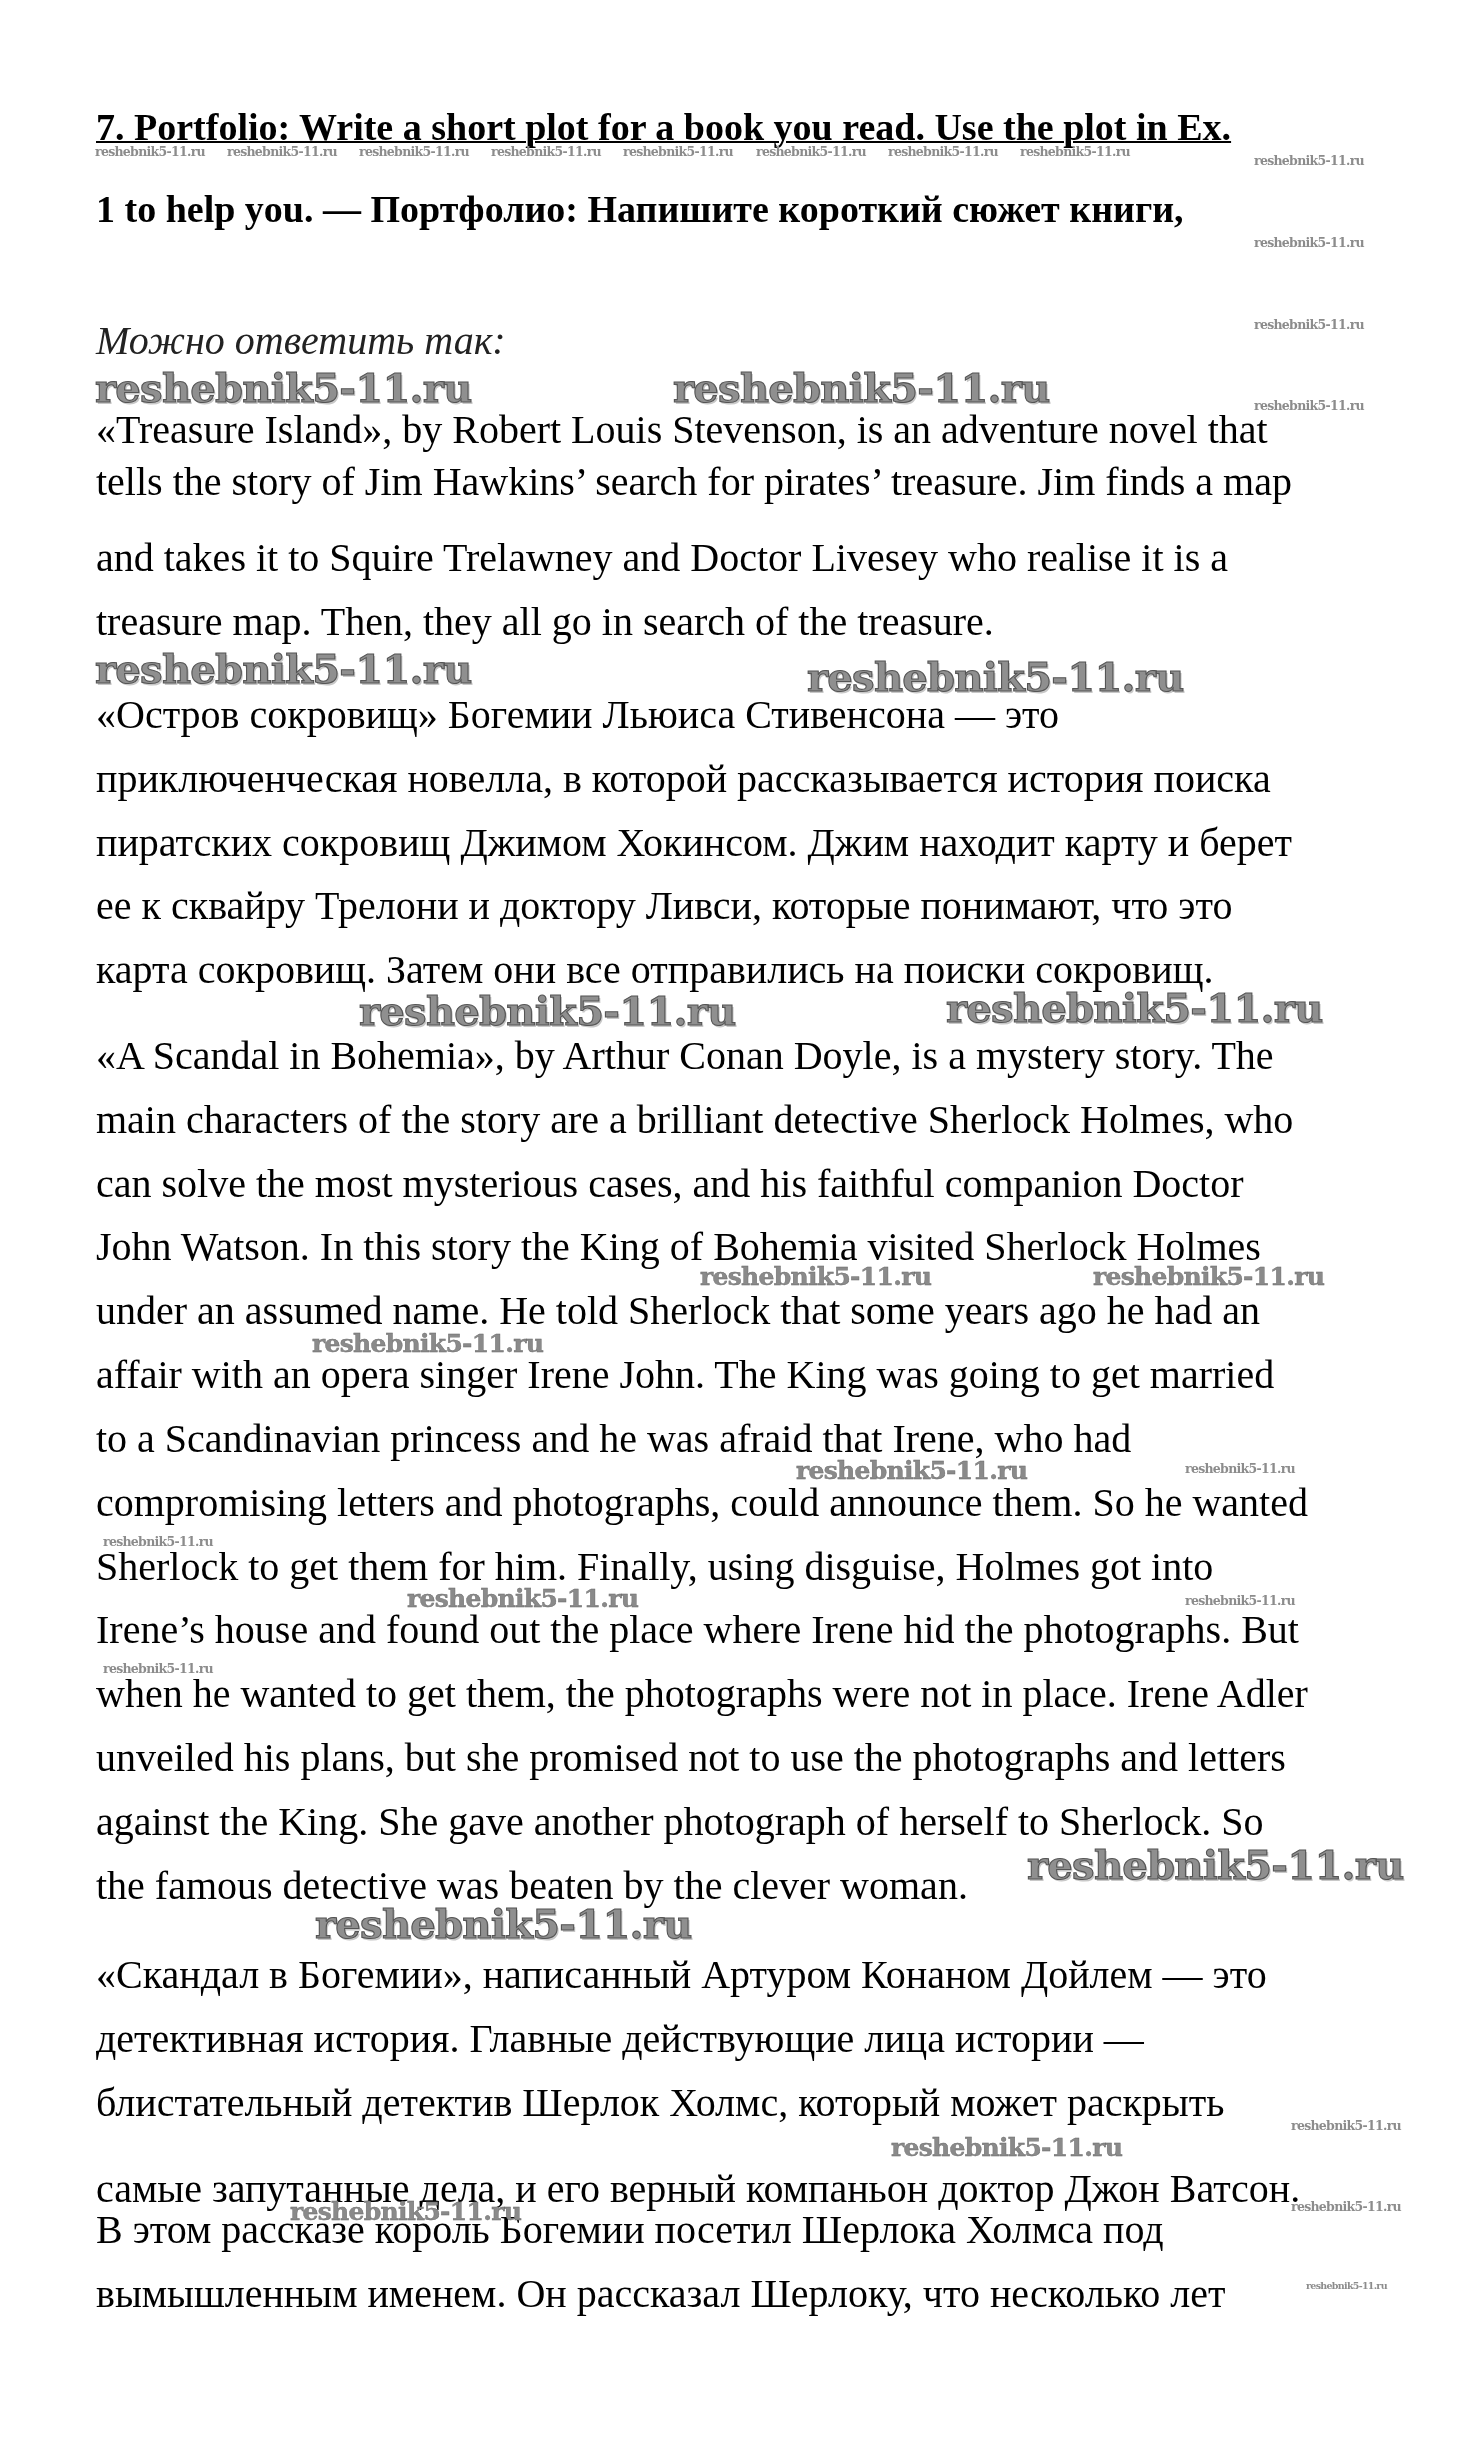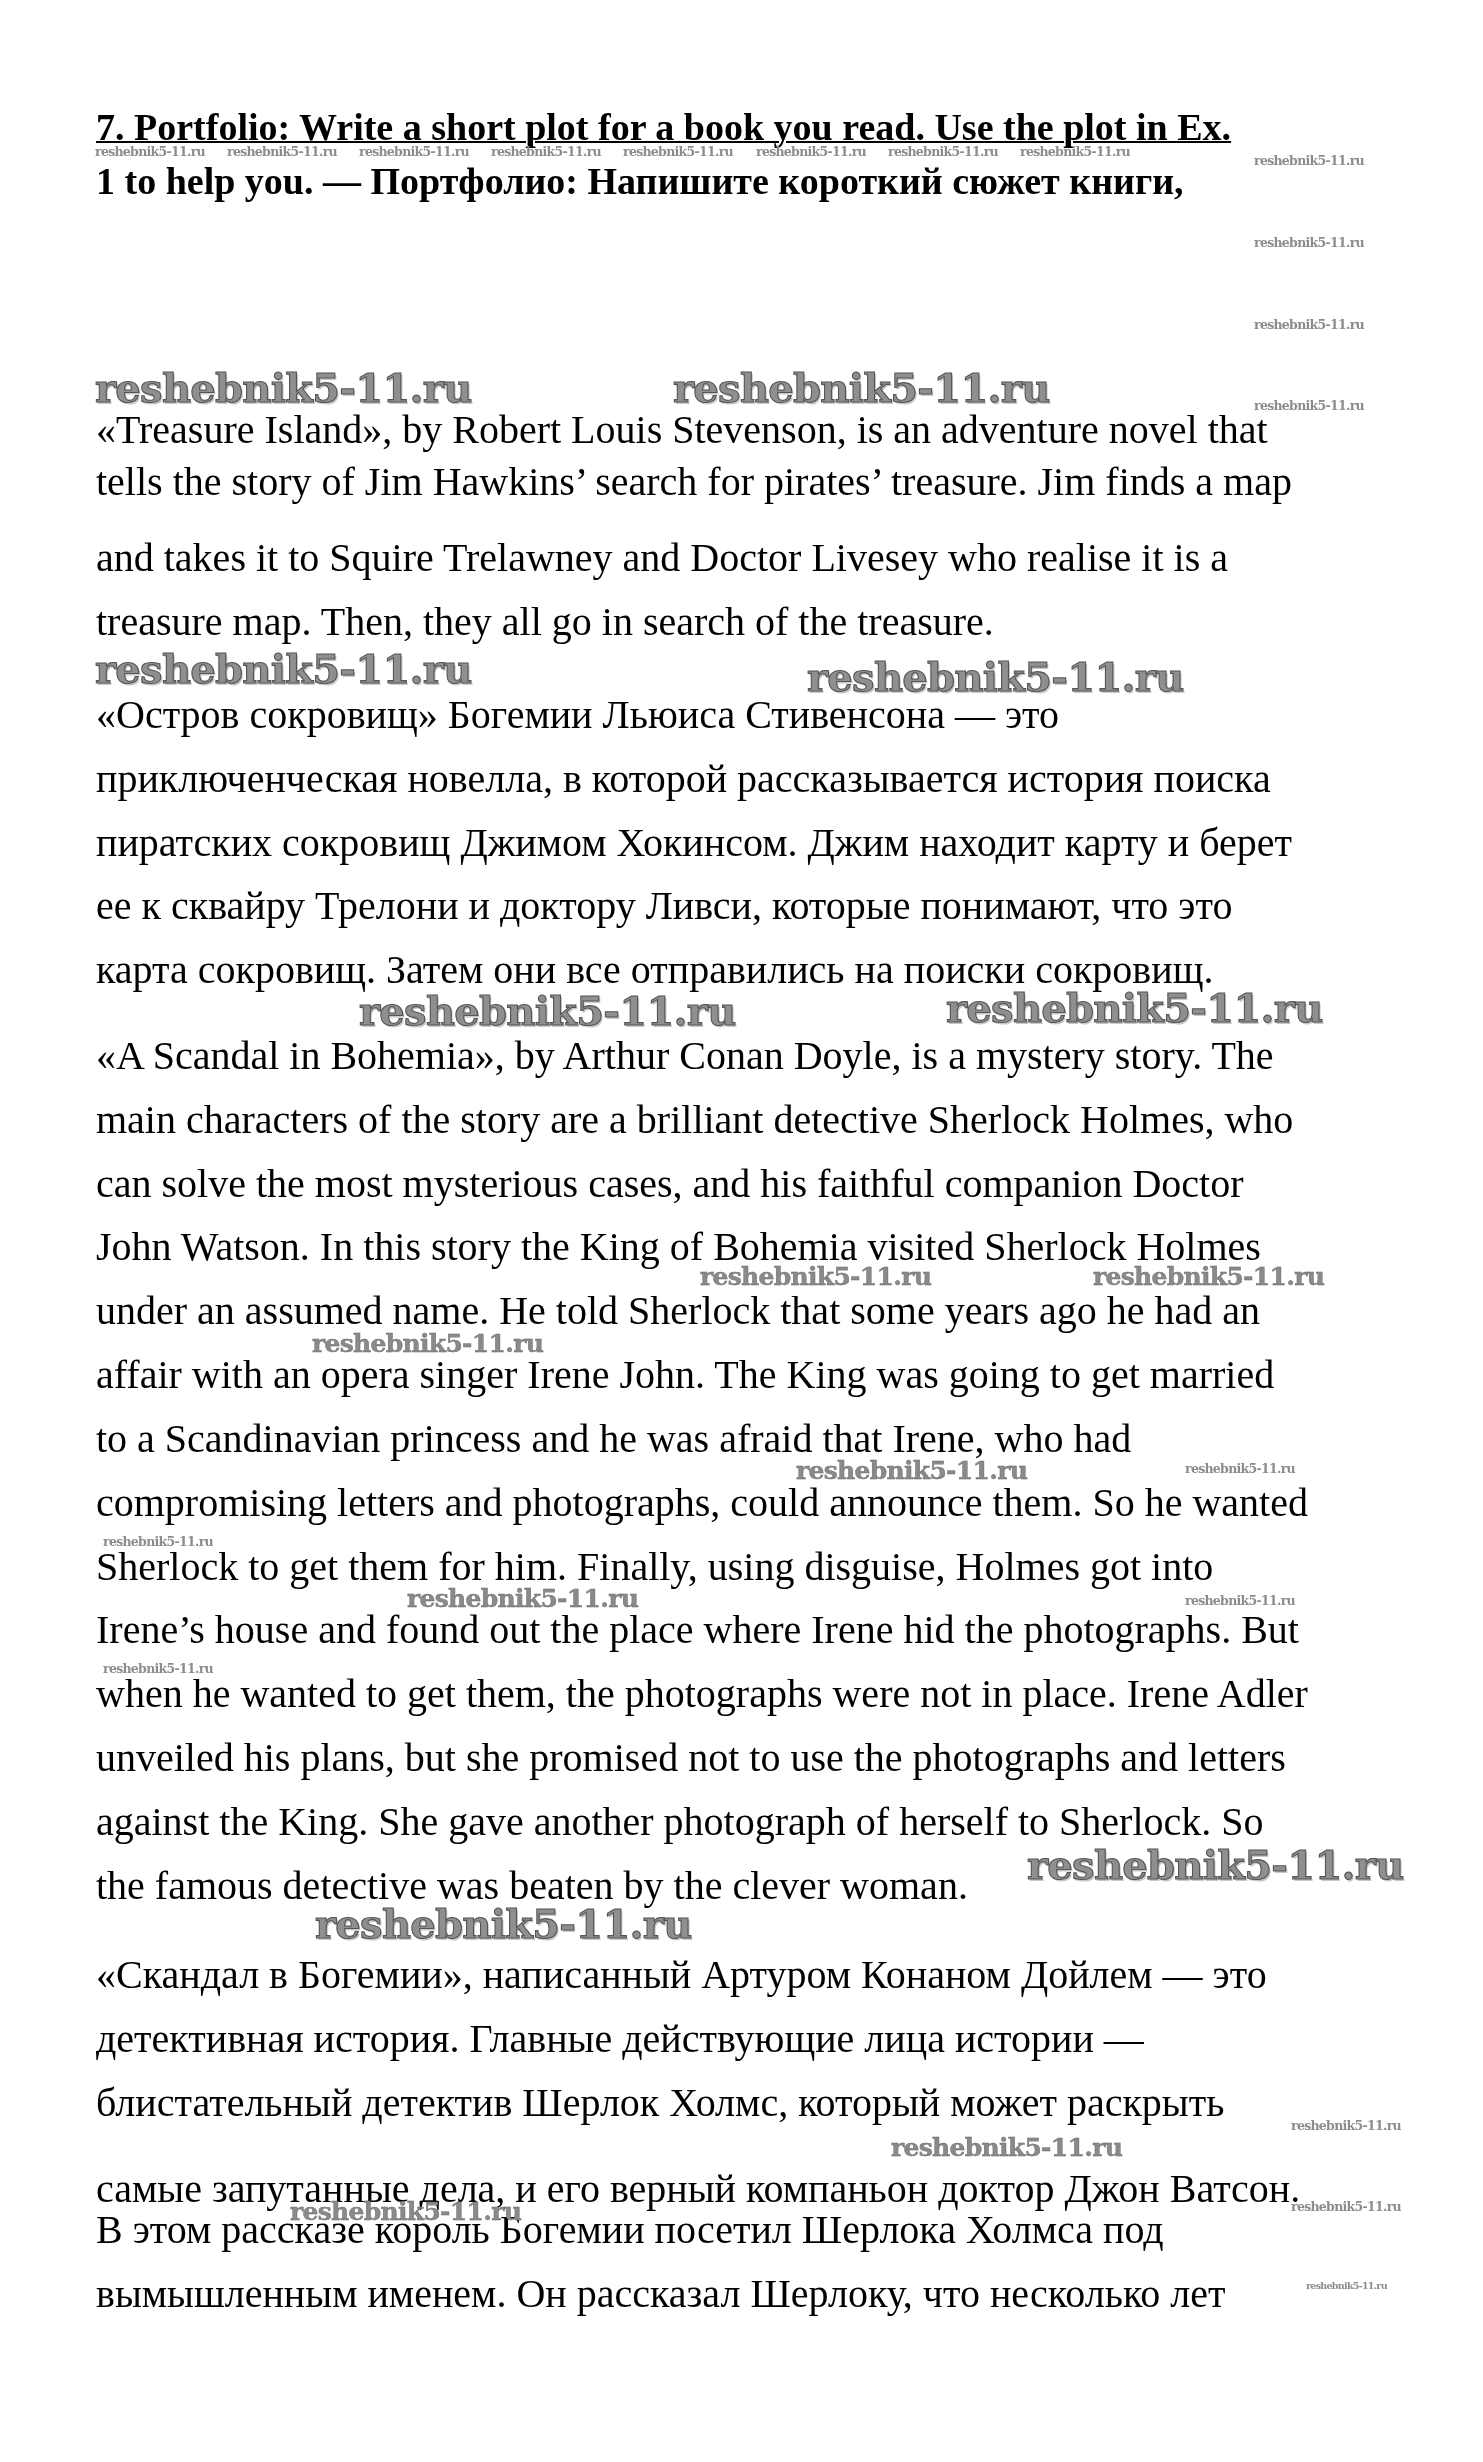--- a/index.html
+++ b/index.html
@@ -15,22 +15,23 @@
   .wm-big { font-size: 40px; color: #8f8f8f; -webkit-text-stroke: 1.1px #555; text-shadow: 1.5px 1.5px 0 #c8c8c8; }
   .wm-mid { font-size: 25px; color: #8a8a8a; -webkit-text-stroke: 0.4px #666; }
   .wm-small { font-size: 12.5px; color: #8c8c8c; }
 </style>
 </head>
 <body>
 
 <div class="page">
 
   <div class="line heading heading-first" style="top:103px;">7. Portfolio: Write a short plot for a book you read. Use the plot in Ex.</div>
-  <div class="line heading" style="top:157px;">1 to help you. — Портфолио: Напишите короткий сюжет книги,</div>
+  <div class="line heading" style="top:185px;">1 to help you. — Портфолио: Напишите короткий сюжет книги,</div>
 
+  <div class="line intro" style="top:317px;">Можно ответить так:</div>
 
   <div>
     <div class="line" style="top:406px;">«Treasure Island», by Robert Louis Stevenson, is an adventure novel that</div>
     <div class="line" style="top:458px;">tells the story of Jim Hawkins’ search for pirates’ treasure. Jim finds a map</div>
     <div class="line" style="top:534px;">and takes it to Squire Trelawney and Doctor Livesey who realise it is a</div>
     <div class="line" style="top:598px;">treasure map. Then, they all go in search of the treasure.</div>
   </div>
 
   <div>
     <div class="line" style="top:691px;">«Остров сокровищ» Богемии Льюиса Стивенсона — это</div>

